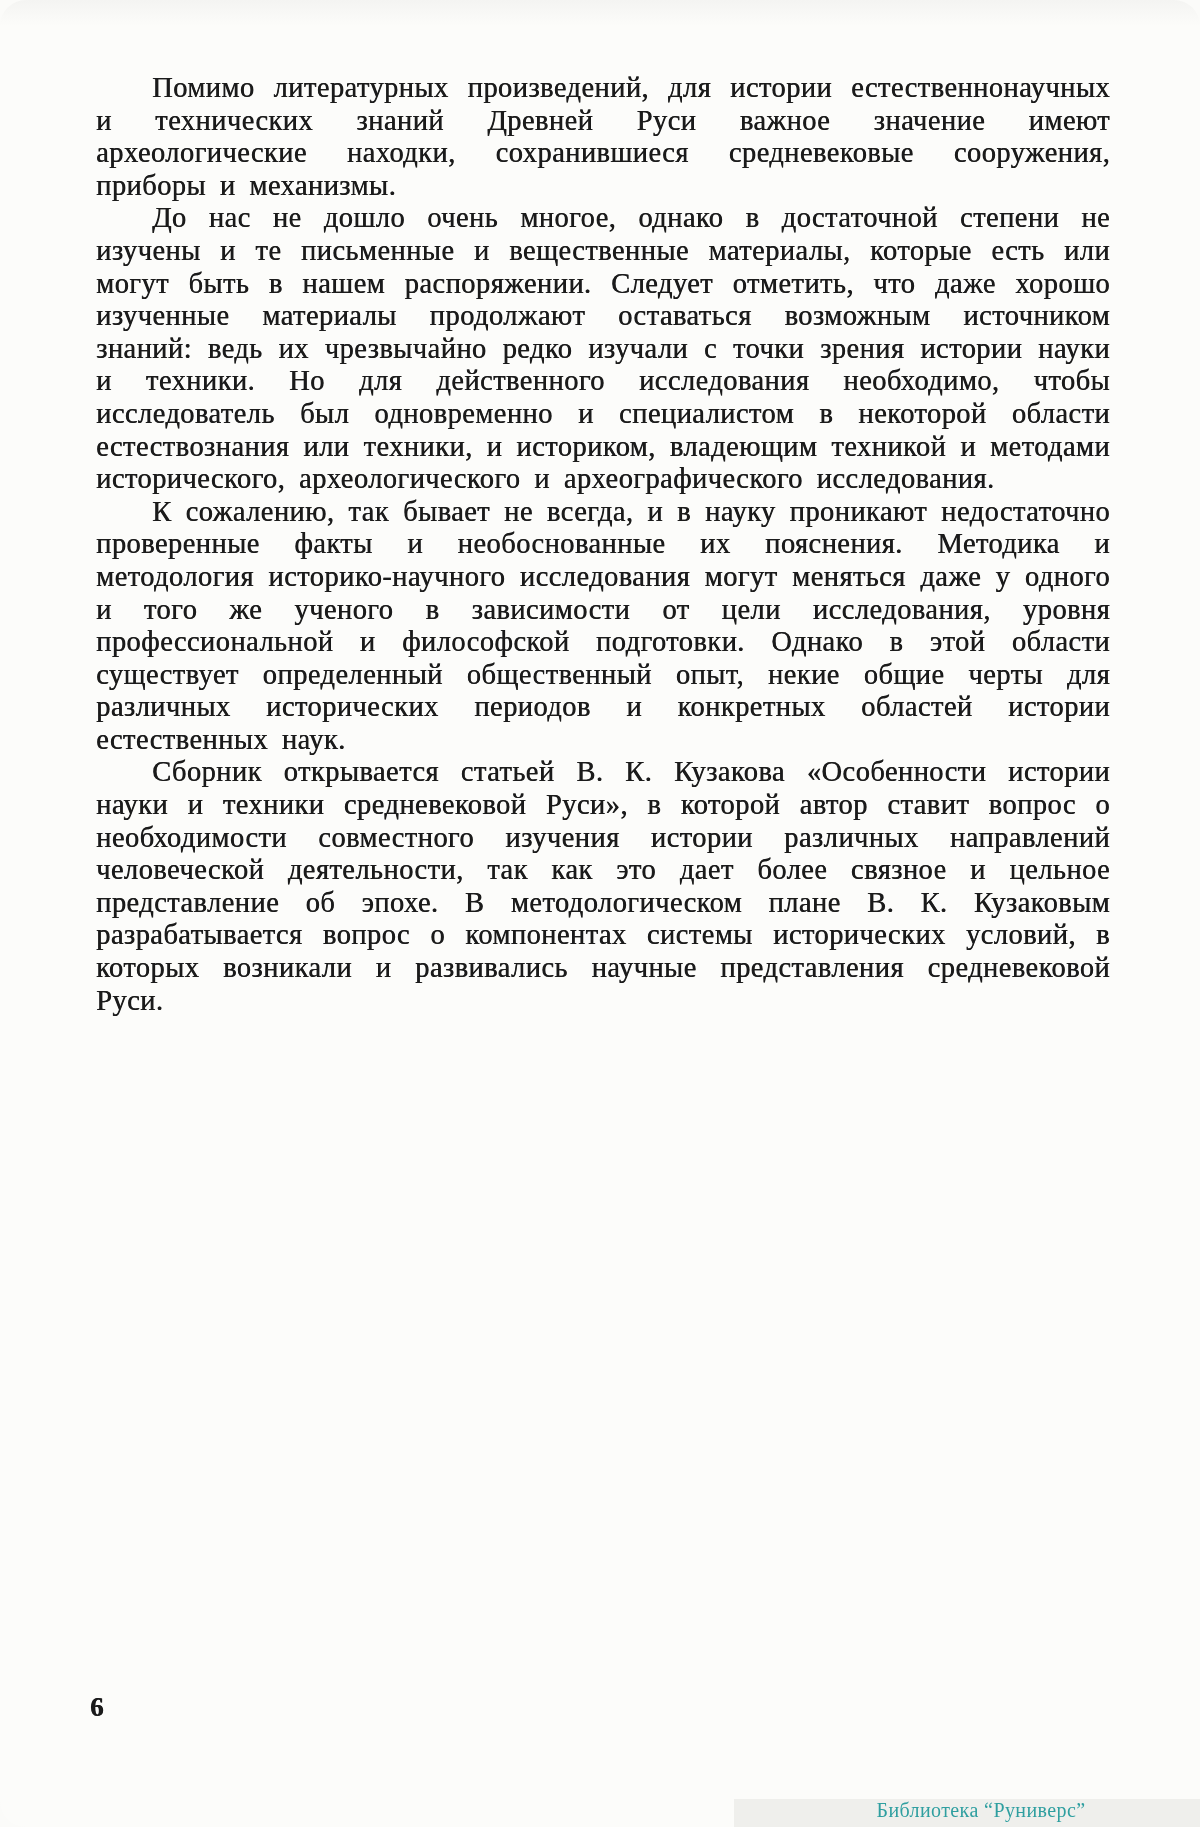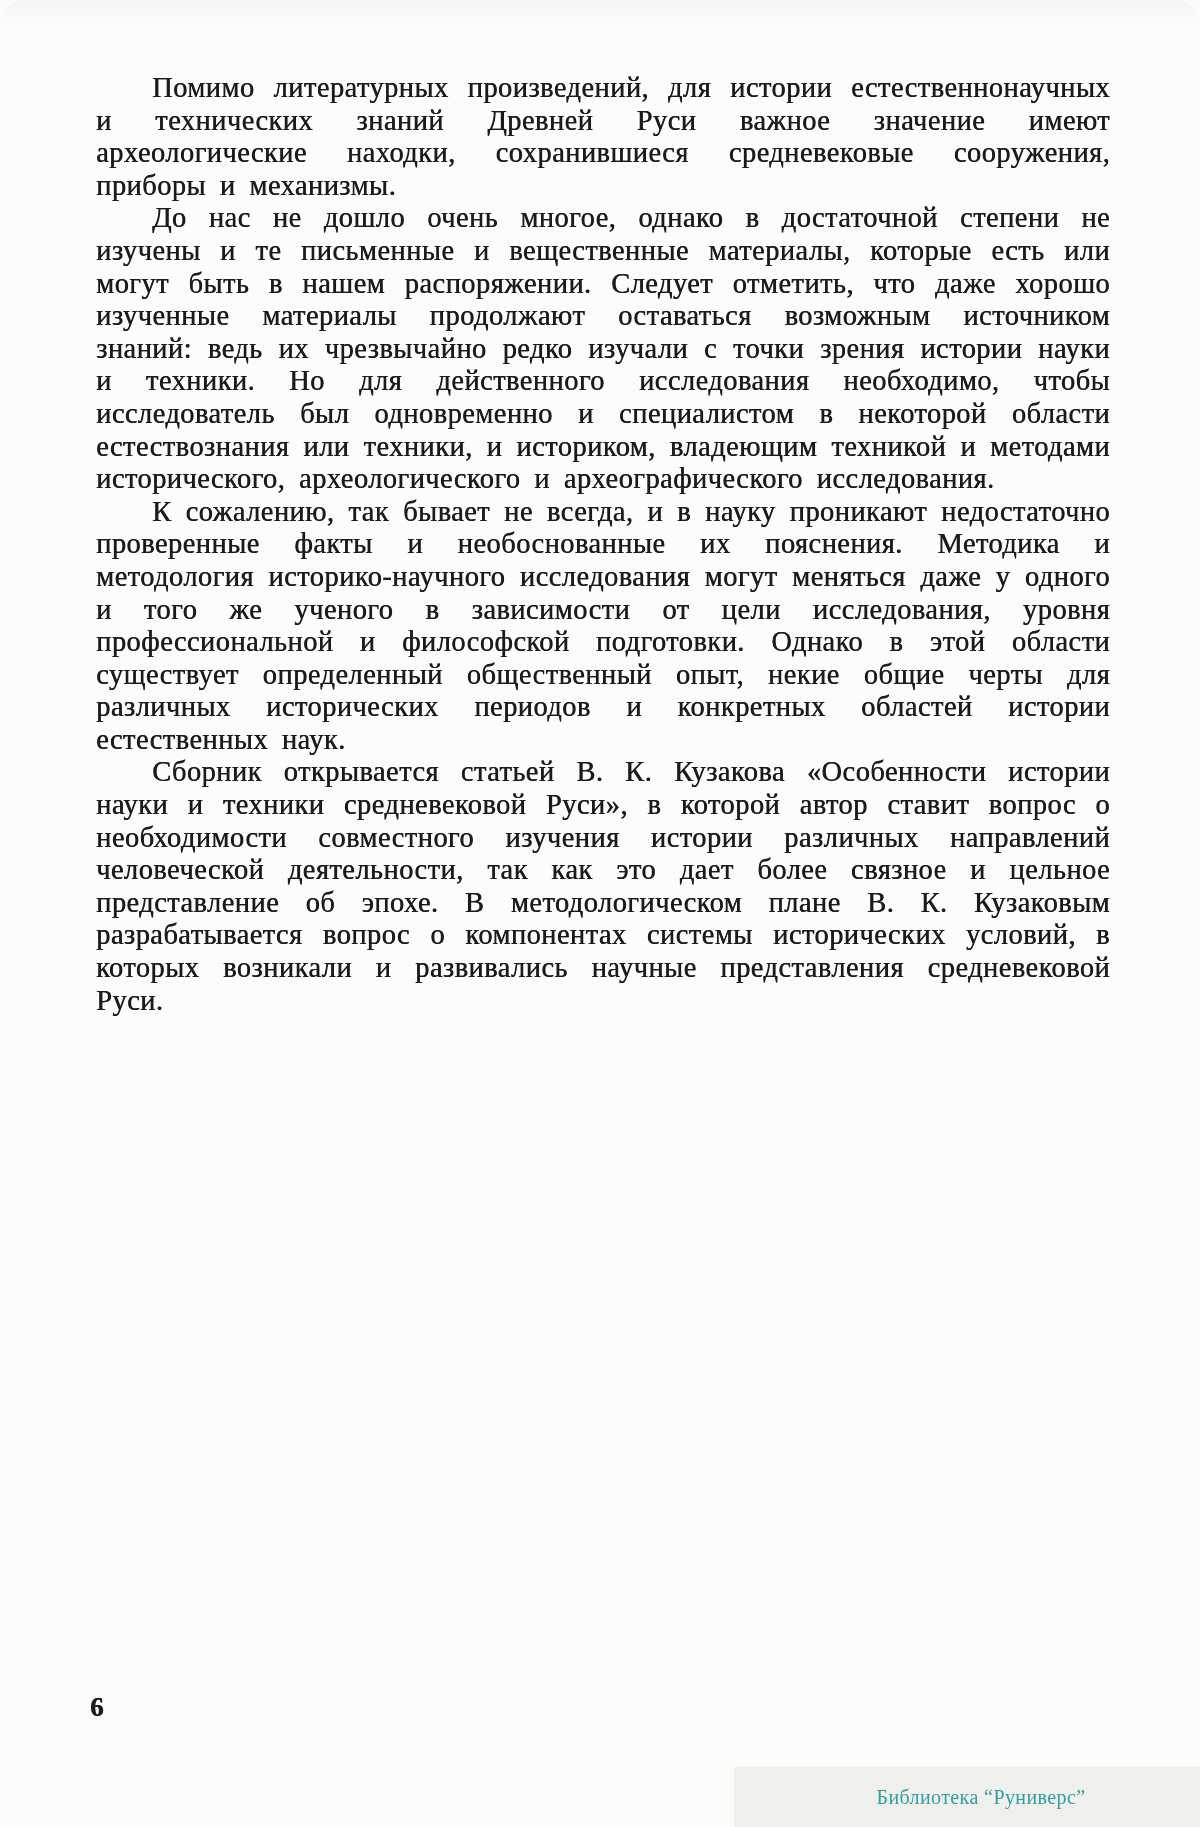--- a/index.html
+++ b/index.html
@@ -46,24 +46,24 @@
     font-size: 27px;
     font-weight: bold;
     text-shadow: 0.4px 0 0 currentColor;
     color: #1b1b1b;
   }
   .watermark-band {
     position: absolute;
     right: 0;
     bottom: 0;
     width: 438px;
-    height: 60px;
+    height: 28px;
     background: #efefec;
     display: flex;
-    align-items: center;
+    align-items: flex-start;
     justify-content: center;
     padding-left: 28px;
   }
   .watermark-text {
     font-size: 20px;
     color: #2f9fa0;
     letter-spacing: 0.02em;
   }
 </style>
 </head>

